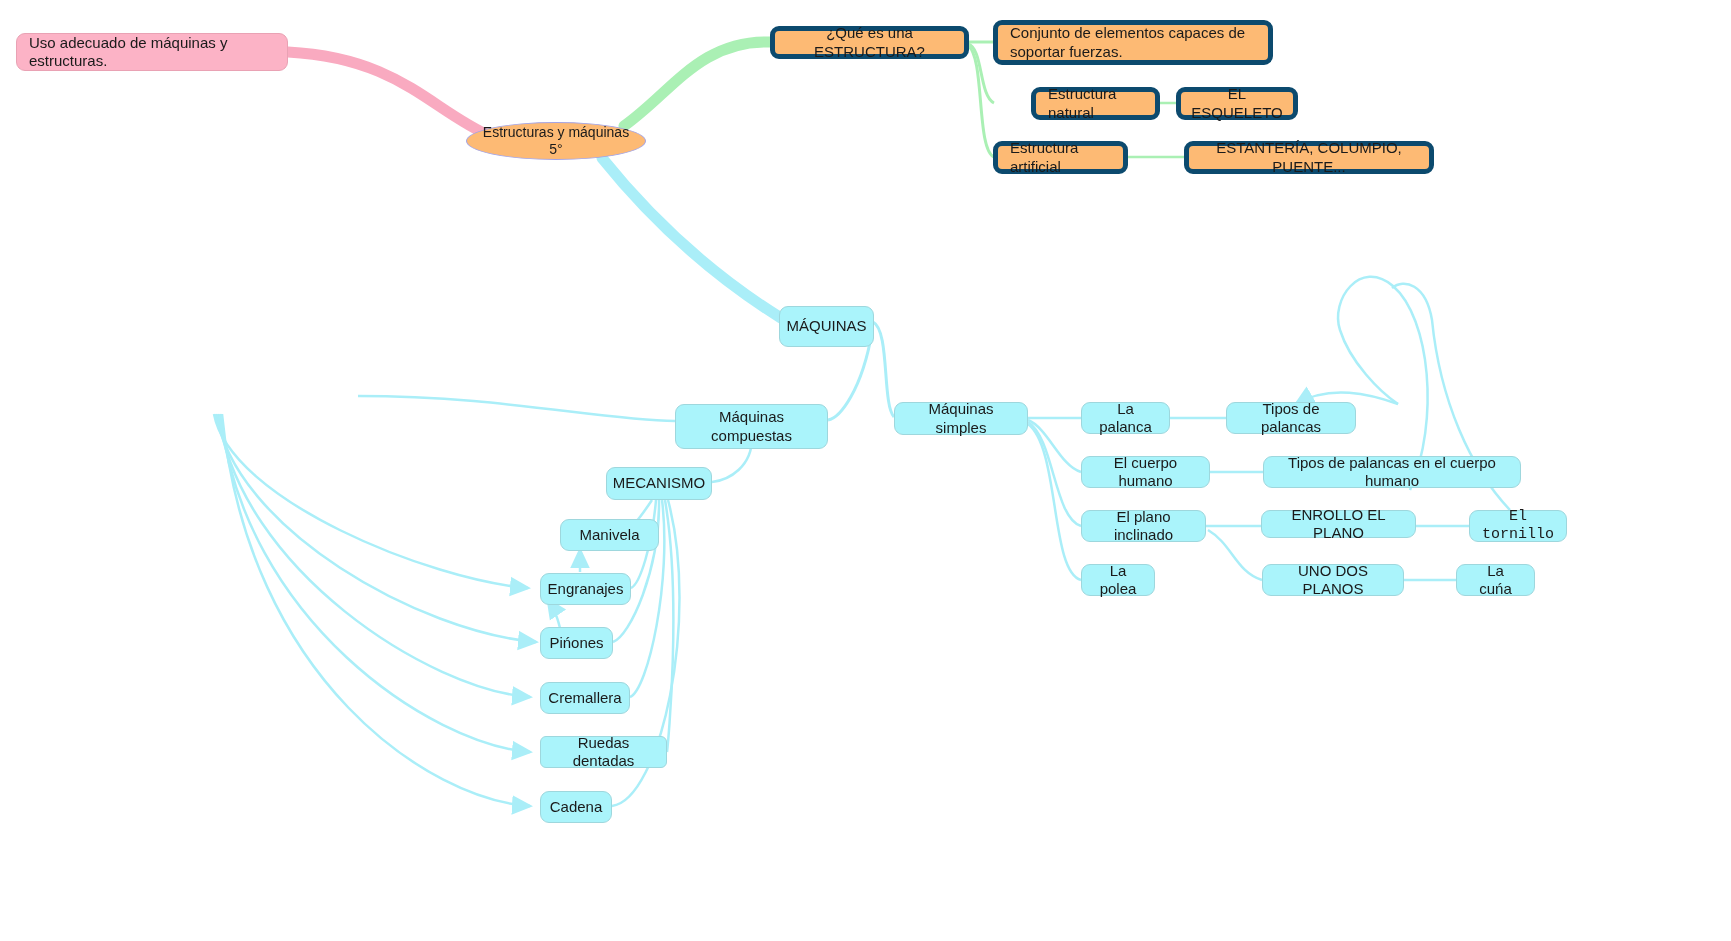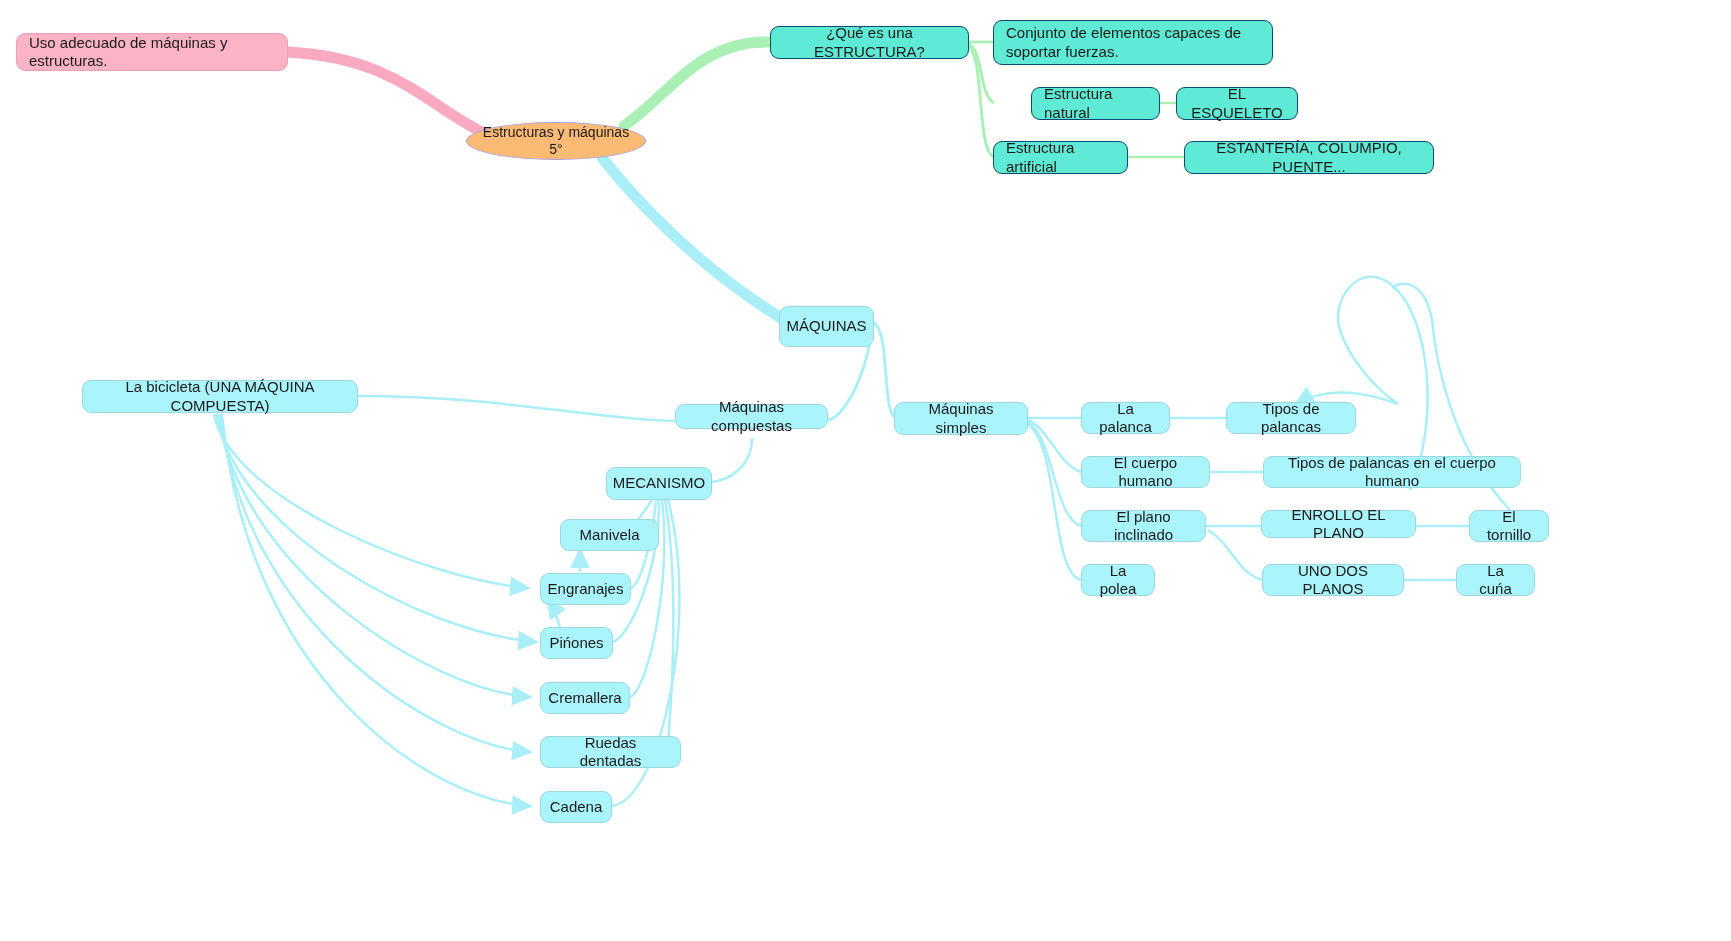--- a/index.html
+++ b/index.html
@@ -15,21 +15,21 @@
     display:flex;align-items:center;
     border-radius:9px;
     color:#1a1a1a;
     font-size:15px;
     line-height:1.22;
     padding:7px 12px;
     white-space:pre-wrap;
   }
   .node.center-text{justify-content:center;text-align:center;}
   .n-cyan{background:#aaf4fb;border:1px solid #9ed7dd;}
-  .n-green{background:#5eead4;border:1px solid #0c4a6e;}
+  .n-green{background:#fdba74;border:5px solid #0c4a6e;}
   .n-pink{background:#fcb3c6;border:1px solid #e9a2b4;}
   .n-root{
     background:#fdba74;border:1px solid #a3a3e4;
     border-radius:50%;justify-content:center;text-align:center;
   }
 </style>
 </head>
 <body>
 
 <div id="canvas">
@@ -119,31 +119,28 @@
   </div>
 
   <div class="node n-green center-text" style="left:1184px;top:141px;width:250px;height:33px;">
     <span>ESTANTERÍA, COLUMPIO, PUENTE...</span>
   </div>
 
   <div class="node n-cyan center-text" style="left:779px;top:306px;width:95px;height:41px;">
     <span>MÁQUINAS</span>
   </div>
 
-  <div class="node n-cyan center-text" style="left:675px;top:404px;width:153px;height:25px;">
+  <div class="node n-cyan center-text" style="left:675px;top:404px;width:153px;height:45px;">
     <span>Máquinas compuestas</span>
   </div>
 
   <div class="node n-cyan center-text" style="left:894px;top:402px;width:134px;height:33px;">
     <span>Máquinas simples</span>
   </div>
 
-  <div class="node n-cyan center-text" style="left:82px;top:380px;width:276px;height:33px;">
-    <span>La bicicleta (UNA MÁQUINA COMPUESTA)</span>
-  </div>
 
   <div class="node n-cyan center-text" style="left:606px;top:467px;width:106px;height:33px;">
     <span>MECANISMO</span>
   </div>
 
   <div class="node n-cyan center-text" style="left:560px;top:519px;width:99px;height:32px;">
     <span>Manivela</span>
   </div>
 
   <div class="node n-cyan center-text" style="left:540px;top:573px;width:91px;height:32px;">
@@ -151,21 +148,21 @@
   </div>
 
   <div class="node n-cyan center-text" style="left:540px;top:627px;width:73px;height:32px;">
     <span>Pińones</span>
   </div>
 
   <div class="node n-cyan center-text" style="left:540px;top:682px;width:90px;height:32px;">
     <span>Cremallera</span>
   </div>
 
-  <div class="node n-cyan center-text" style="left:540px;top:736px;width:141px;height:32px;">
+  <div class="node n-cyan center-text" style="left:540px;top:736px;width:127px;height:32px;border-radius:6px;">
     <span>Ruedas dentadas</span>
   </div>
 
   <div class="node n-cyan center-text" style="left:540px;top:791px;width:72px;height:32px;">
     <span>Cadena</span>
   </div>
 
   <div class="node n-cyan center-text" style="left:1081px;top:402px;width:89px;height:32px;">
     <span>La palanca</span>
   </div>
@@ -183,21 +180,21 @@
   </div>
 
   <div class="node n-cyan center-text" style="left:1081px;top:510px;width:125px;height:32px;">
     <span>El plano inclinado</span>
   </div>
 
   <div class="node n-cyan center-text" style="left:1261px;top:510px;width:155px;height:28px;">
     <span>ENROLLO EL PLANO</span>
   </div>
 
-  <div class="node n-cyan center-text" style="left:1469px;top:510px;width:80px;height:32px;">
+  <div class="node n-cyan center-text" style="left:1469px;top:510px;width:98px;height:32px;font-family:Liberation Mono, monospace;">
     <span>El tornillo</span>
   </div>
 
   <div class="node n-cyan center-text" style="left:1081px;top:564px;width:74px;height:32px;">
     <span>La polea</span>
   </div>
 
   <div class="node n-cyan center-text" style="left:1262px;top:564px;width:142px;height:32px;">
     <span>UNO DOS PLANOS</span>
   </div>

